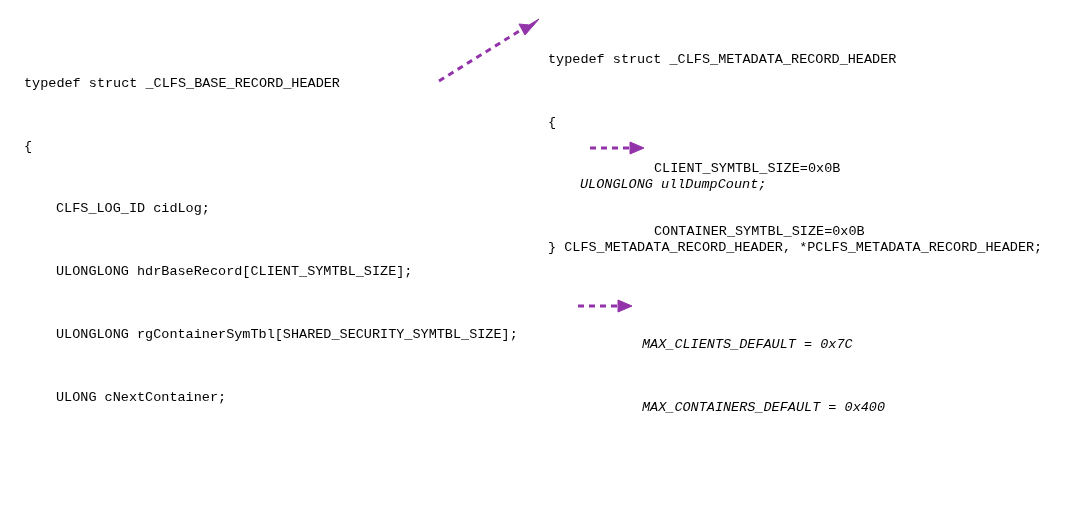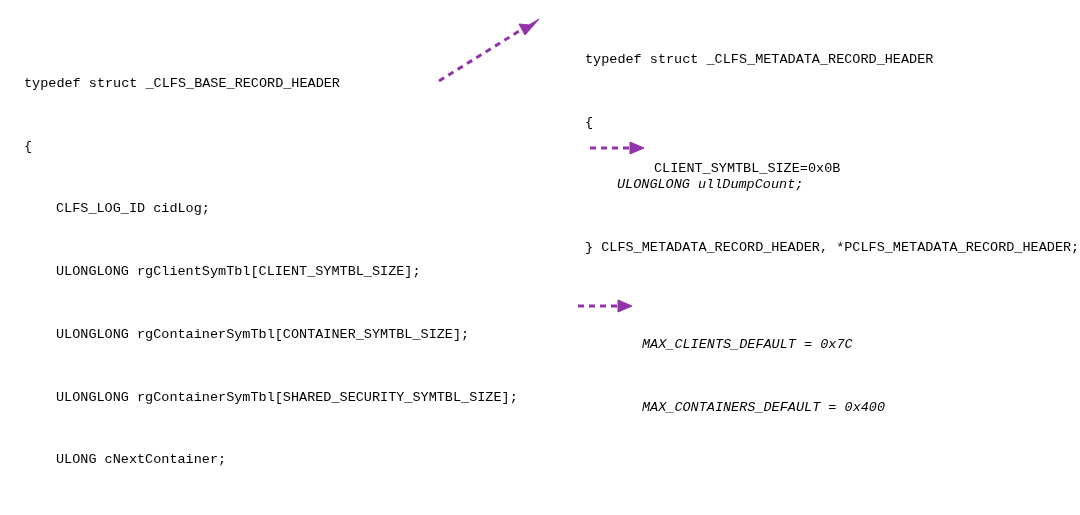--- a/index.html
+++ b/index.html
@@ -18,21 +18,20 @@
     position: absolute;
     top: 32px;
     left: 24px;
     white-space: pre;
   }
   .metadata-struct {
     position: absolute;
     top: 8px;
     left: 548px;
     white-space: pre;
-    margin-left: 37px;
   }
   .symtbl-sizes {
     position: absolute;
     top: 117px;
     left: 654px;
     white-space: pre;
   }
   .max-defaults {
     position: absolute;
     top: 293px;
@@ -49,22 +48,21 @@
     fill: #9333aa;
   }
 </style>
 </head>
 <body>
 
 <div class="main-struct">
   <span class="line">typedef struct _CLFS_BASE_RECORD_HEADER</span>
   <span class="line">{</span>
   <span class="indent">CLFS_LOG_ID cidLog;</span>
-  <span class="indent">ULONGLONG rgClientSymTbl[CLIENT_SYMTBL_SIZE];</span>
-  <span class="indent">ULONGLONG rgContainerSymTbl[CONTAINER_SYMTBL_SIZE];</span>
+  <span class="indent">ULONGLONG hdrBaseRecord[CLIENT_SYMTBL_SIZE];</span>
   <span class="indent">ULONGLONG rgContainerSymTbl[SHARED_SECURITY_SYMTBL_SIZE];</span>
   <span class="indent">ULONG cNextContainer;</span>
   
   
   
   
   
   
   
   
@@ -78,20 +76,21 @@
 
 <div class="metadata-struct">
   <span class="line">typedef struct _CLFS_METADATA_RECORD_HEADER</span>
   <span class="line">{</span>
   <span class="indent2">ULONGLONG ullDumpCount;</span>
   <span class="line">} CLFS_METADATA_RECORD_HEADER, *PCLFS_METADATA_RECORD_HEADER;</span>
 </div>
 
 <div class="symtbl-sizes">
   <span class="line">CLIENT_SYMTBL_SIZE=0x0B</span>
+  <span class="line">CONTAINER_SYMTBL_SIZE=0x0B</span>
 </div>
 
 <div class="max-defaults">
   <span class="line">MAX_CLIENTS_DEFAULT = 0x7C</span>
   <span class="line">MAX_CONTAINERS_DEFAULT = 0x400</span>
 </div>
 
 <svg class="arrow" style="left:435px; top:15px; width:110px; height:70px;" viewBox="0 0 110 70">
   <line x1="4" y1="66" x2="94" y2="10" stroke-width="3" stroke-dasharray="6,5"></line>
   <polygon points="94,10 84,9 90,20 104,4"></polygon>

